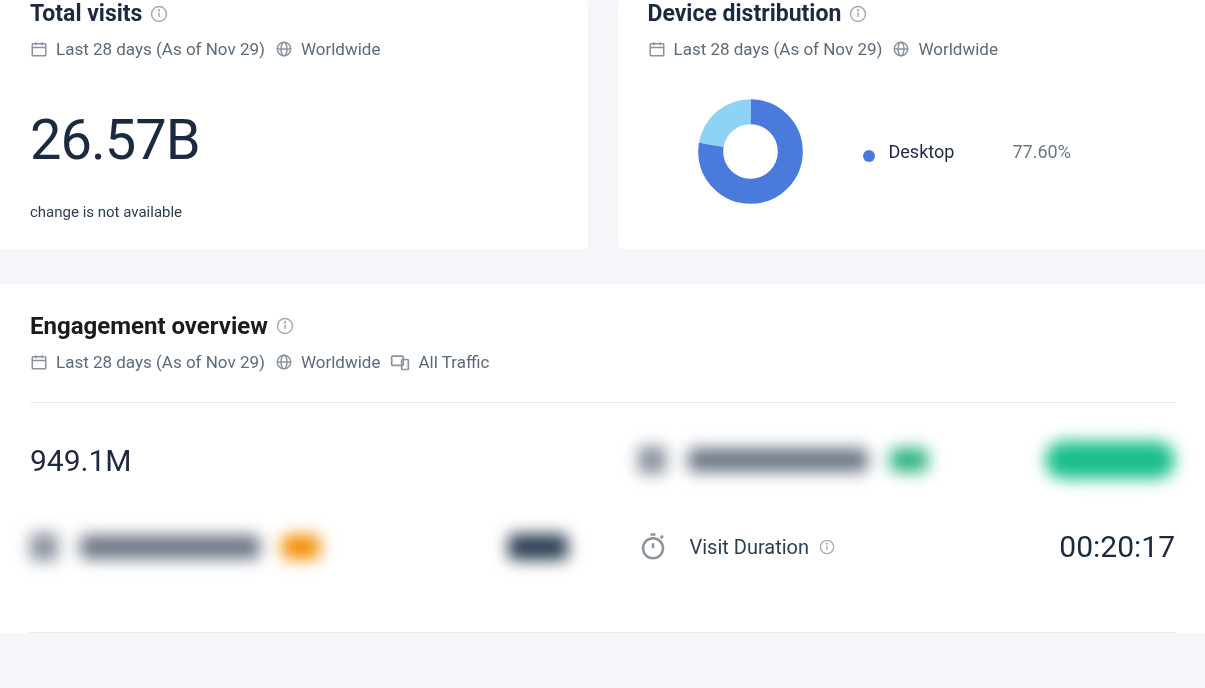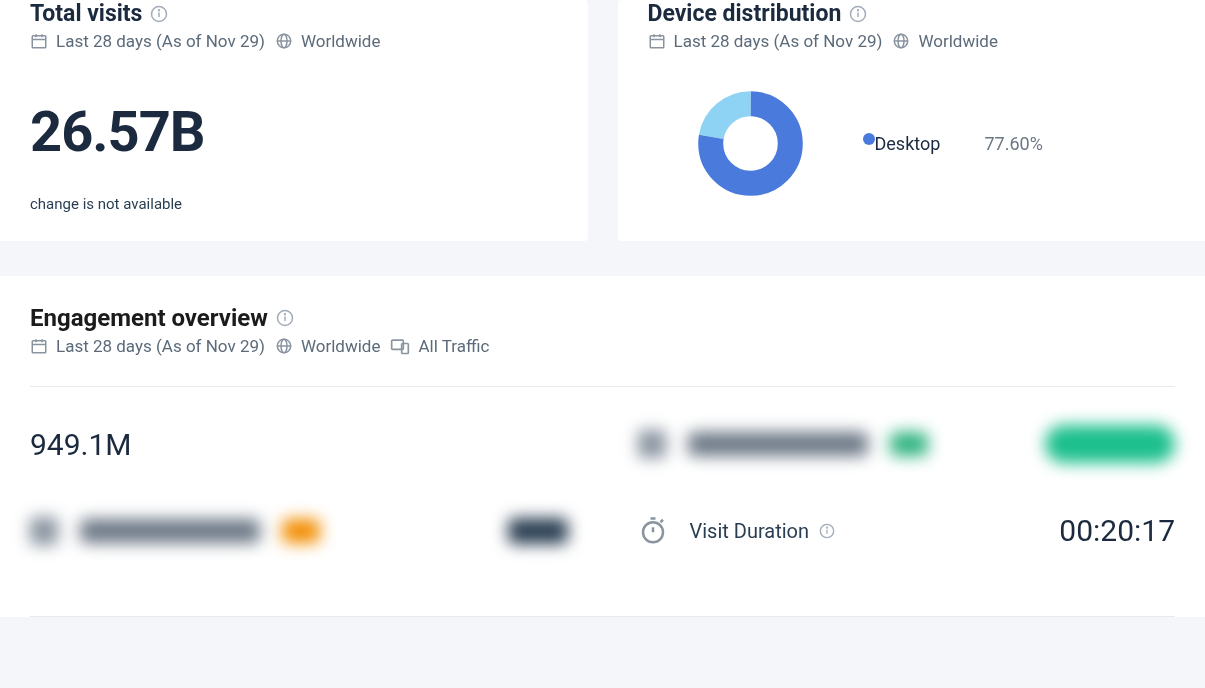--- a/index.html
+++ b/index.html
@@ -29,43 +29,43 @@
   font-weight: 700;
   color: #1b2a3f;
   display: flex;
   align-items: center;
   gap: 8px;
 }
 .meta-row {
   display: flex;
   align-items: center;
   gap: 10px;
-  margin-top: 4px;
+  margin-top: 12px;
   color: #5c6b7a;
   font-size: 17px;
 }
 .meta-item { display: inline-flex; align-items: center; gap: 8px; }
 .icon { display: inline-flex; align-items: center; justify-content: center; }
 .icon svg { display: block; }
 .big-number {
   font-size: 56px;
-  font-weight: 700;
+  font-weight: 400;
   color: #1b2a3f;
   margin-top: 48px;
   letter-spacing: -1px;
 }
 .change-note {
   font-size: 15px;
   color: #2a3e52;
   margin-top: 30px;
 }
 .device-body { display: flex; align-items: center; gap: 60px; margin-top: 40px; }
 .donut-wrap { width: 105px; height: 105px; margin-left: 50px; }
 .legend { display: flex; flex-direction: column; gap: 10px; }
-.legend-row { display: flex; align-items: flex-start; font-size: 18px; }
+.legend-row { display: flex; align-items: flex-end; gap: 14px; font-size: 18px; }
 .bullet { width: 12px; height: 12px; border-radius: 50%; }
 .legend-label { color: #1b2a3f; min-width: 110px; }
 .legend-val { color: #6b7785; }
 
 .engagement {
   background: #fff;
   margin-top: 35px;
   padding: 28px 30px 0 30px;
 }
 .eng-title {

